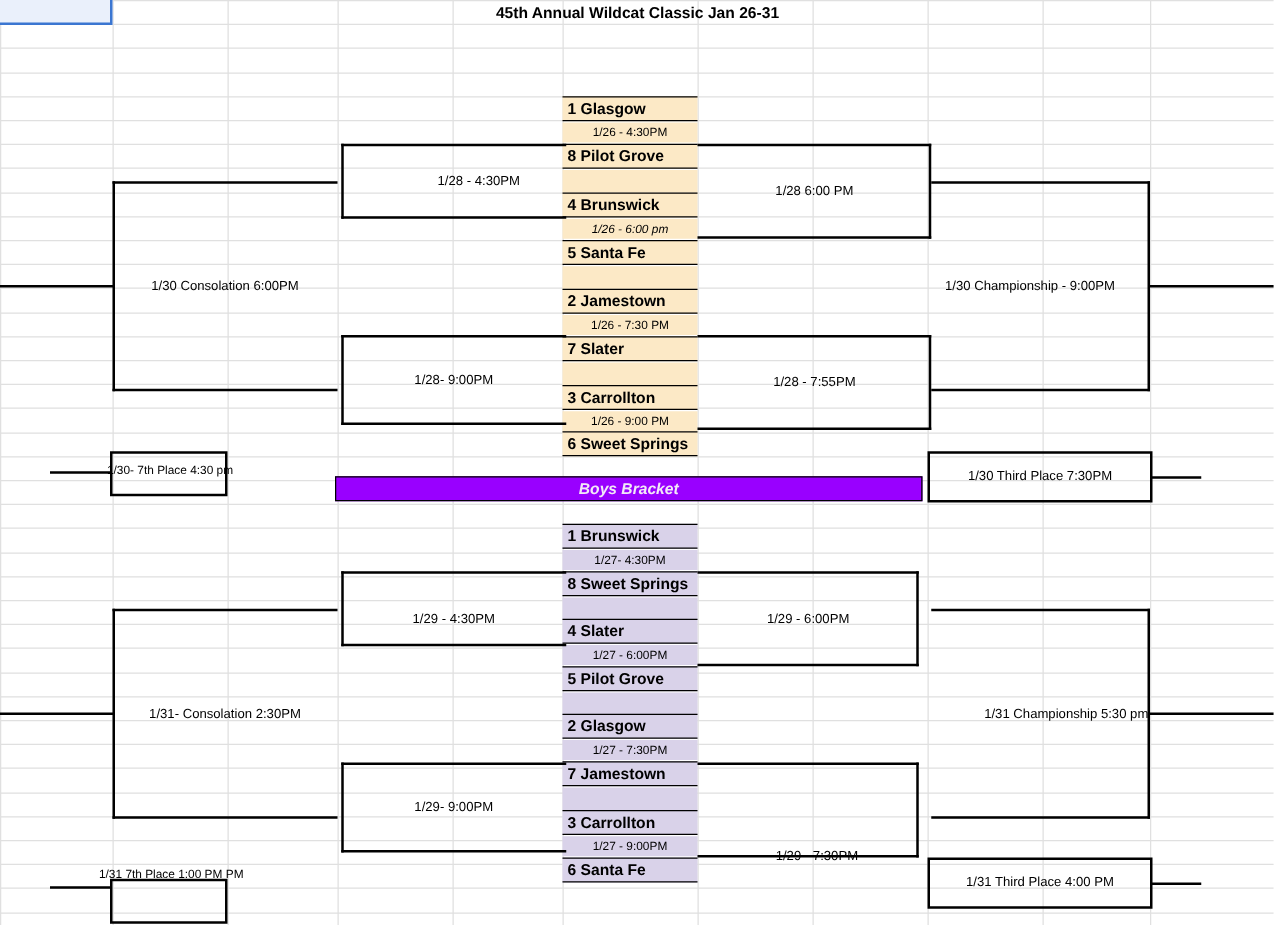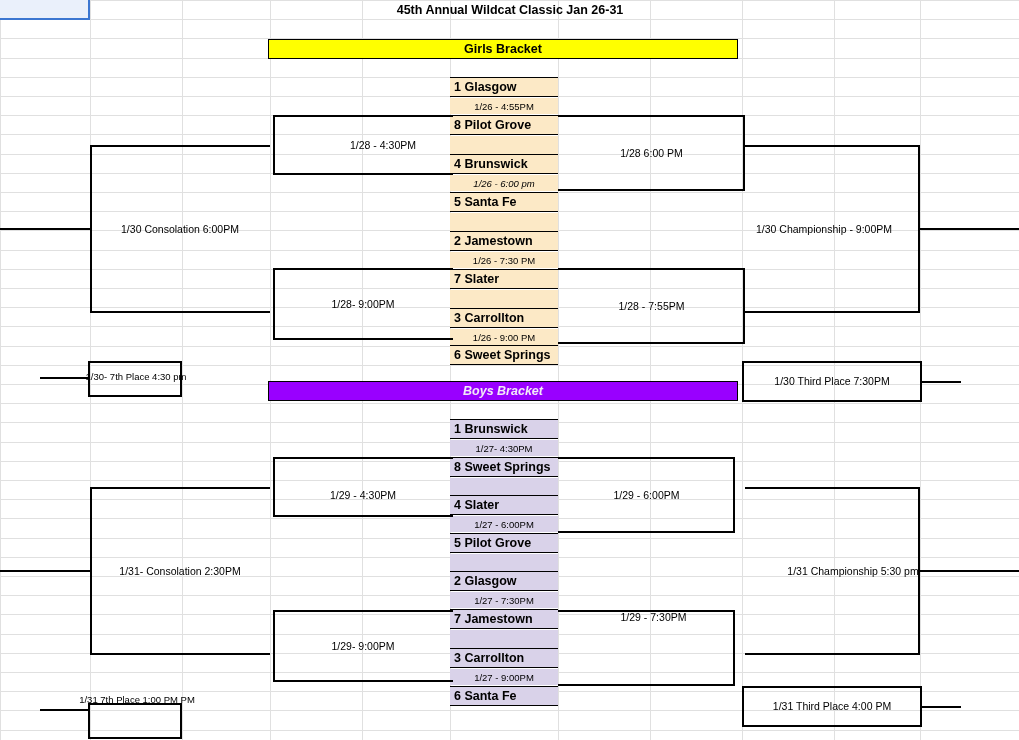--- a/index.html
+++ b/index.html
@@ -145,26 +145,25 @@
       <div class="gl-v" style="left: 650px;"></div>
       <div class="gl-v" style="left: 742px;"></div>
       <div class="gl-v" style="left: 834px;"></div>
       <div class="gl-v" style="left: 920px;"></div>
     </div>
 
   <div class="sel-cell" style="left:-2px; top:-2px; width:92px; height:22px;"></div>
 
   <div class="title" style="left:260px; top:2px; width:500px;">45th Annual Wildcat Classic Jan 26-31</div>
 
-  <div class="banner banner-girls" style="left:268px; top:39px; width:470px; height:20px;">Girls Bracket</div>
 
   <div class="team team-g" style="left:450px; top:77px; width:108px; height:20px;">
     <span>1</span>&nbsp;<span>Glasgow</span>
   </div>
-  <div class="gametime gt-g" style="left:450px; top:98px; width:108px; height:16px;">1/26 - 4:55PM</div>
+  <div class="gametime gt-g" style="left:450px; top:98px; width:108px; height:16px;">1/26 - 4:30PM</div>
   <div class="team team-g" style="left:450px; top:115px; width:108px; height:20px;">
     <span>8</span>&nbsp;<span>Pilot Grove</span>
   </div>
 
   <div class="fill-g" style="left:450px; top:136px; width:108px; height:18px;"></div>
 
   <div class="team team-g" style="left:450px; top:154px; width:108px; height:20px;">
     <span>4</span>&nbsp;<span>Brunswick</span>
   </div>
   <div class="gametime gt-g" style="left:450px; top:175px; width:108px; height:16px;font-style:italic;">1/26 - 6:00 pm</div>
@@ -263,21 +262,21 @@
   <div class="mbox lt" style="left:273px; top:457px; width:180px; height:60px;"></div>
   <div class="mlabel" style="left:275px; top:487px; width:176px; height:16px;">1/29 - 4:30PM</div>
 
   <div class="mbox lt" style="left:273px; top:610px; width:180px; height:72px;"></div>
   <div class="mlabel" style="left:275px; top:638px; width:176px; height:16px;">1/29- 9:00PM</div>
 
   <div class="mbox rt" style="left:558px; top:457px; width:177px; height:76px;"></div>
   <div class="mlabel" style="left:560px; top:487px; width:173px; height:16px;">1/29 - 6:00PM</div>
 
   <div class="mbox rt" style="left:558px; top:610px; width:177px; height:76px;"></div>
-  <div class="mlabel" style="left:560px; top:609px; width:187px; height:16px;">1/29 - 7:30PM</div>
+  <div class="mlabel" style="left:560px; top:677px; width:187px; height:16px;">1/29 - 7:30PM</div>
 
   <div class="mbox rt" style="left:745px; top:487px; width:175px; height:168px;"></div>
   <div class="mlabel" style="left:763px; top:563px; width:180px; height:16px;">1/31 Championship 5:30 pm</div>
   <div class="stub" style="left:920px; top:570px; width:99px;"></div>
 
   <div class="mbox lt" style="left:90px; top:487px; width:180px; height:168px;"></div>
   <div class="mlabel" style="left:90px; top:563px; width:180px; height:16px;">1/31- Consolation 2:30PM</div>
   <div class="stub" style="left:0px; top:570px; width:91px;"></div>
 
   <div class="mbox allb" style="left:88px; top:703px; width:94px; height:36px;"></div>

